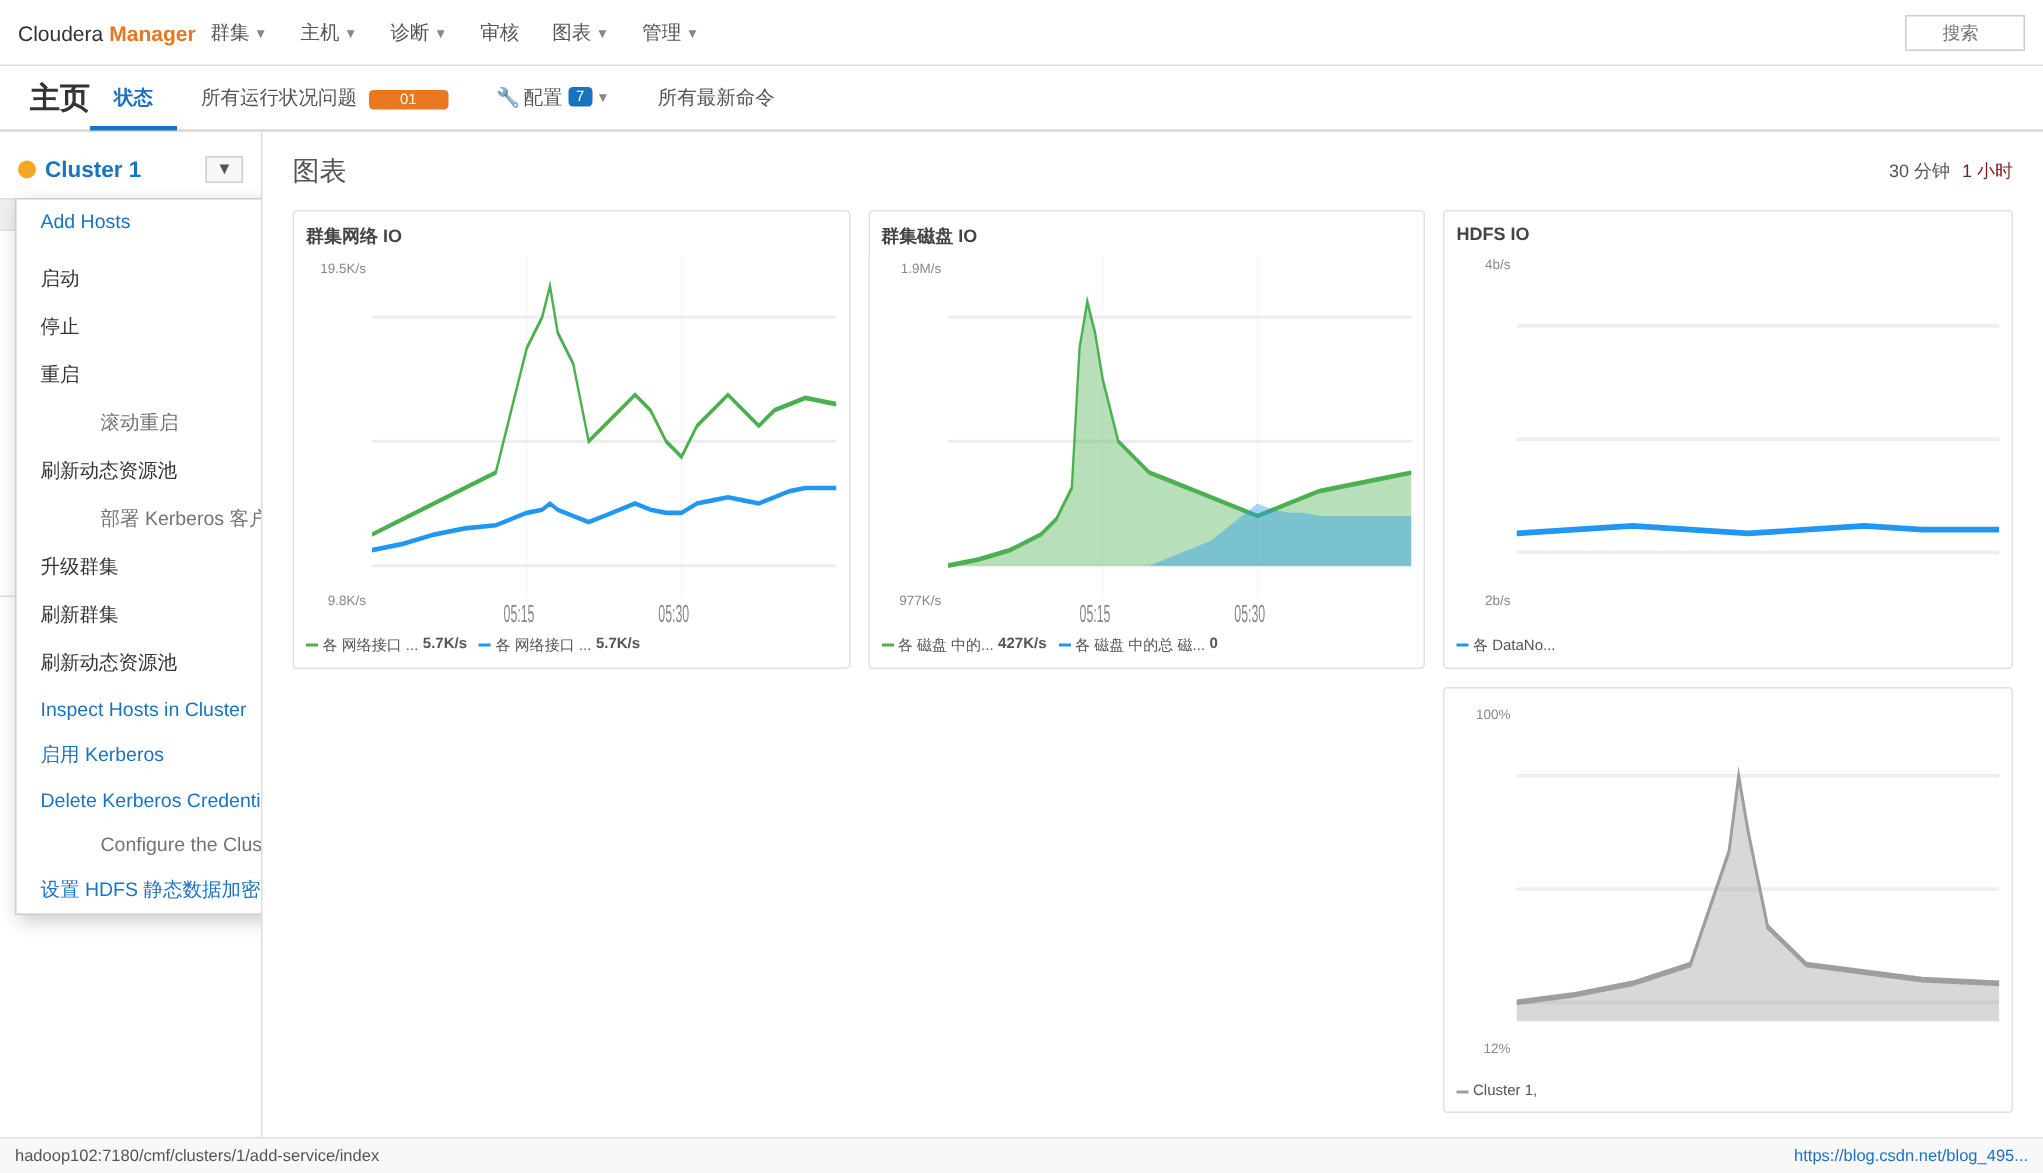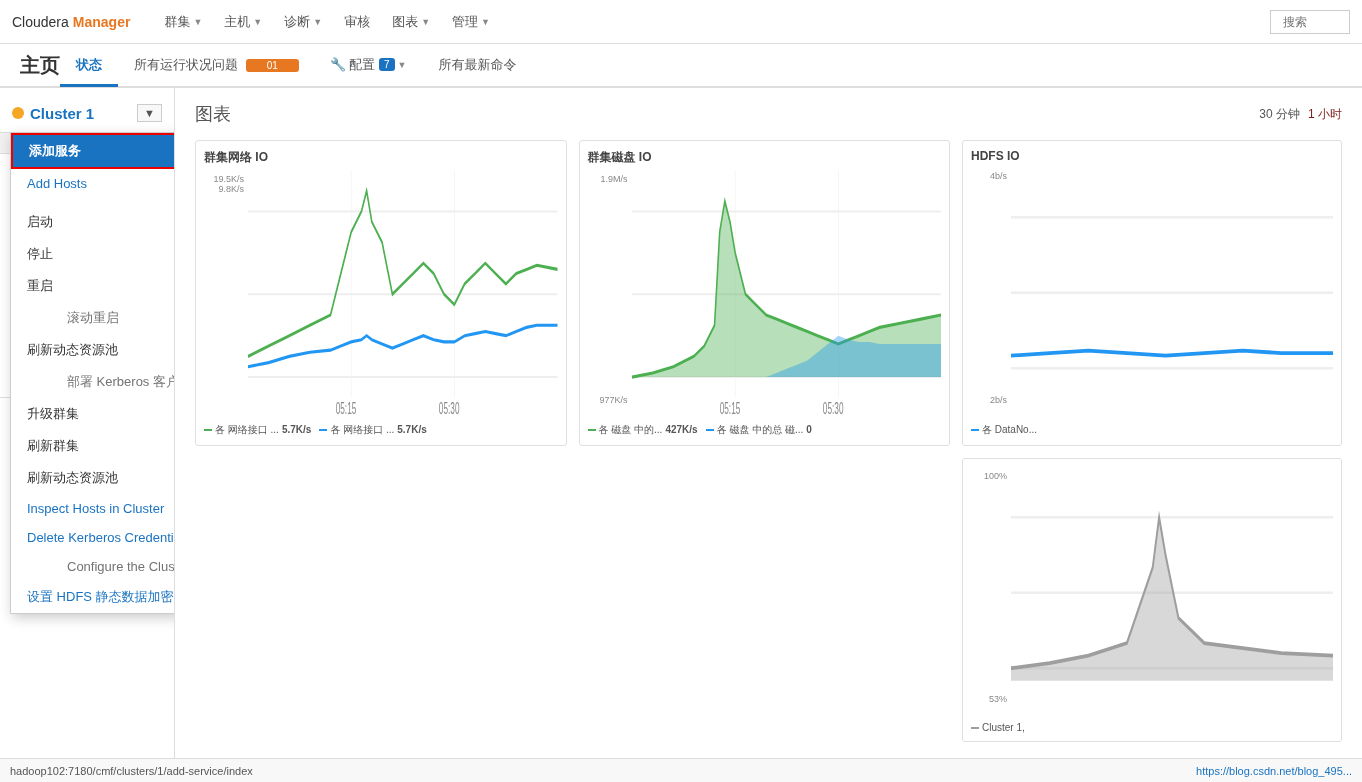--- a/index.html
+++ b/index.html
@@ -6,32 +6,32 @@
     body { font-family: Arial, sans-serif; font-size: 13px; color: #333; background: #fff; width: 1362px; height: 782px; overflow: hidden; }
 
     
     .top-nav {
       display: flex; align-items: center;
       background: #fff;
       border-bottom: 1px solid #ddd;
       padding: 0 12px;
       height: 44px;
     }
-    .brand { display: flex; align-items: center; gap: 4px; margin-right: 24px; }
+    .brand { display: flex; align-items: center; gap: 4px; }
     .brand-cloudera { color: #333; font-size: 14px; }
     .brand-manager { color: #e87722; font-size: 14px; font-weight: bold; }
     .nav-items { display: flex; align-items: flex-end; gap: 2px; flex: 1; }
     .nav-item {
       display: flex; align-items: center; gap: 3px;
       padding: 6px 10px; cursor: pointer; color: #555; font-size: 13px;
       border-radius: 3px;
     }
     .nav-item .caret { font-size: 9px; color: #888; }
     .search-box {
-      border: 1px solid #ccc; padding: 4px 12px; font-size: 12px;
+      border: 1px solid #ccc; padding: 4px 24px; font-size: 12px;
       width: 80px; color: #999;
     }
 
     
     .secondary-nav {
       display: flex; align-items: center;
       border-bottom: 2px solid #ddd;
       padding: 0 20px;
       height: 44px;
       gap: 0;
@@ -307,23 +307,20 @@
     <div class="cm-section">
       <div class="cm-title">Cloudera Mana...</div>
       <div class="cm-row">
         <span style="color:#4caf50;font-weight:bold;">✓</span>
         <span style="color:#1a73c1;">C</span>
         <span>Cloudera M...</span>
       </div>
     </div>
 
     <div class="dropdown-menu">
-      <div class="dropdown-item highlighted">
-        <span>添加服务</span>
-      </div>
       <div class="dropdown-item link-style">
         <span>Add Hosts</span>
       </div>
       <div class="dropdown-sep"></div>
       <div class="dropdown-item">
         <span>启动</span>
       </div>
       <div class="dropdown-item">
         <span>停止</span>
       </div>
@@ -343,20 +340,23 @@
         <span>升级群集</span>
       </div>
       <div class="dropdown-item">
         <span>刷新群集</span>
       </div>
       <div class="dropdown-item">
         <span>刷新动态资源池</span>
       </div>
       <div class="dropdown-item link-style">
         <span>Inspect Hosts in Cluster</span>
+      </div>
+      <div class="dropdown-item link-style">
+        <span>启用 Kerberos</span>
       </div>
       <div class="dropdown-item link-style">
         <span>Delete Kerberos Credentials</span>
       </div>
       <div class="dropdown-item disabled-style">
         <span>Configure the Cluster for Auto-TLS</span>
       </div>
       <div class="dropdown-item">
         <span style="color:#1a73c1;">设置 HDFS 静态数据加密</span>
       </div>
@@ -373,21 +373,21 @@
         </span>
       </div>
     </div>
 
     <div class="charts-grid">
 
       <div class="chart-card">
         <div class="chart-title">群集网络 IO</div>
         <div class="chart-area">
           <div style="display:flex;height:100%;">
-            <div style="display:flex;flex-direction:column;width:44px;font-size:9px;color:#888;padding-right:4px;text-align:right;padding-top:4px;padding-bottom:14px;">
+            <div style="display:flex;flex-direction:column;justify-content:space-between;width:44px;font-size:9px;color:#888;padding-right:4px;text-align:right;padding-top:4px;padding-bottom:14px;">
               <span>19.5K/s</span>
               <span>9.8K/s</span>
             </div>
             <div style="flex:1;position:relative;">
               <svg class="chart-svg" viewBox="0 0 300 120" preserveAspectRatio="none">
 
                 <line x1="0" y1="20" x2="300" y2="20" stroke="#eee" stroke-width="1"></line>
                 <line x1="0" y1="60" x2="300" y2="60" stroke="#eee" stroke-width="1"></line>
                 <line x1="0" y1="100" x2="300" y2="100" stroke="#eee" stroke-width="1"></line>
 
@@ -483,21 +483,21 @@
             <span>各 DataNo...</span>
           </div>
         </div>
       </div>
 
       <div class="chart-card" style="grid-column:3;grid-row:2;">
         <div class="chart-area">
           <div style="display:flex;height:100%;">
             <div style="display:flex;flex-direction:column;justify-content:space-between;width:40px;font-size:9px;color:#888;text-align:right;padding-right:4px;padding-top:4px;padding-bottom:14px;">
               <span>100%</span>
-              <span>53%</span>
+              <span>12%</span>
             </div>
             <div style="flex:1;position:relative;">
               <svg class="chart-svg" viewBox="0 0 250 100" preserveAspectRatio="none">
                 <line x1="0" y1="20" x2="250" y2="20" stroke="#eee" stroke-width="1"></line>
                 <line x1="0" y1="50" x2="250" y2="50" stroke="#eee" stroke-width="1"></line>
                 <line x1="0" y1="80" x2="250" y2="80" stroke="#eee" stroke-width="1"></line>
                 <polygon points="0,80 30,78 60,75 90,70 110,40 115,20 120,35 130,60 150,70 180,72 210,74 250,75 250,85 0,85" fill="rgba(158,158,158,0.4)" stroke="none"></polygon>
                 <polyline points="0,80 30,78 60,75 90,70 110,40 115,20 120,35 130,60 150,70 180,72 210,74 250,75" fill="none" stroke="#9e9e9e" stroke-width="1.5"></polyline>
               </svg>
             </div>

